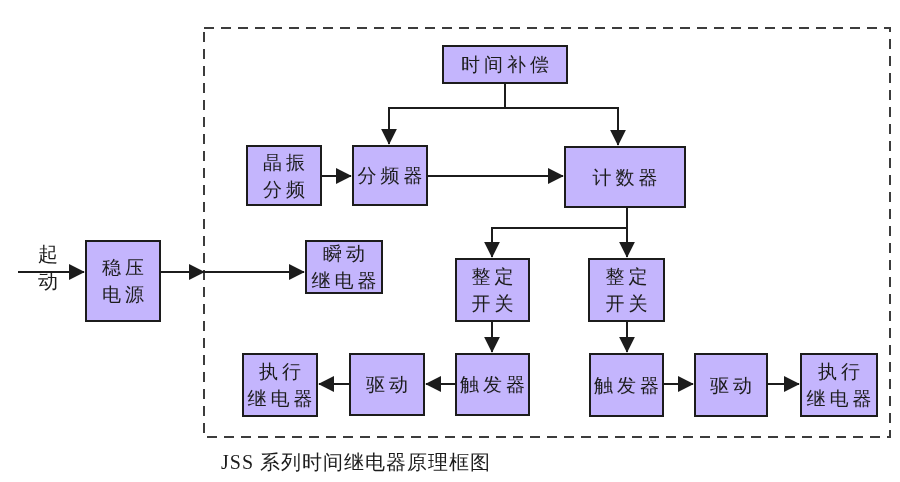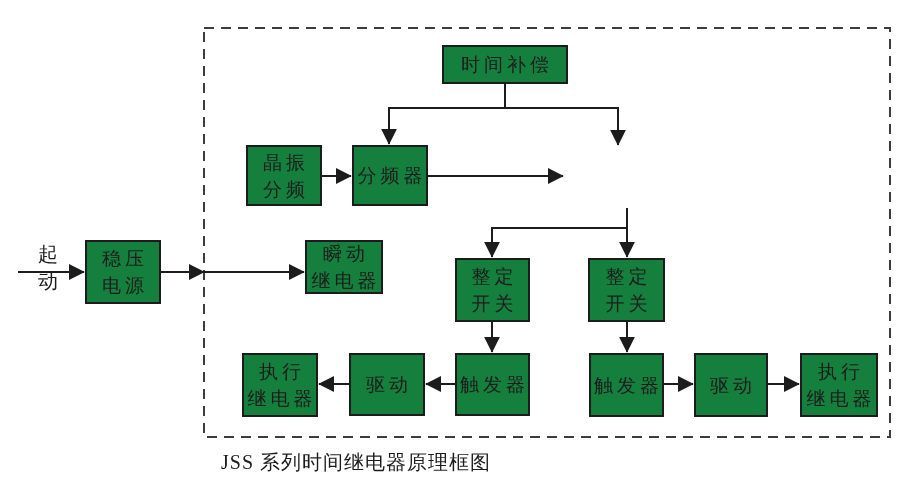--- a/index.html
+++ b/index.html
@@ -14,41 +14,41 @@
   }
   .wires {
     position: absolute;
     left: 0; top: 0;
     width: 900px; height: 482px;
   }
   .node {
     position: absolute;
     box-sizing: border-box;
     border: 2px solid #1c1c1c;
-    background: #15803d;
+    background: #c4b5fd;
     display: flex;
     flex-direction: column;
     align-items: center;
     justify-content: center;
     font-size: 19px;
     line-height: 27px;
   }
   .node .line {
     display: block;
     text-align: center;
     letter-spacing: 4px;
     text-indent: 4px;
     white-space: nowrap;
   }
   
   .n-time-compensation { left: 442px; top: 45px;  width: 126px; height: 39px; }
   .n-crystal-divider   { left: 246px; top: 145px; width: 76px;  height: 61px; }
   .n-frequency-divider { left: 352px; top: 145px; width: 76px;  height: 61px; }
   .n-counter           { left: 564px; top: 146px; width: 122px; height: 62px; }
-  .n-regulated-power   { left: 85px;  top: 240px; width: 76px;  height: 64px; }
+  .n-regulated-power   { left: 85px;  top: 240px; width: 76px;  height: 82px; }
   .n-instant-relay     { left: 305px; top: 240px; width: 78px;  height: 54px; }
   .n-setting-switch-1  { left: 455px; top: 258px; width: 75px;  height: 64px; }
   .n-setting-switch-2  { left: 588px; top: 258px; width: 77px;  height: 64px; }
   .n-exec-relay-1      { left: 242px; top: 353px; width: 76px;  height: 64px; }
   .n-driver-1          { left: 349px; top: 353px; width: 76px;  height: 63px; }
   .n-trigger-1         { left: 455px; top: 353px; width: 75px;  height: 63px; }
   .n-trigger-2         { left: 589px; top: 353px; width: 75px;  height: 64px; }
   .n-driver-2          { left: 694px; top: 353px; width: 74px;  height: 64px; }
   .n-exec-relay-2      { left: 800px; top: 353px; width: 78px;  height: 64px; }
 
@@ -129,20 +129,23 @@
 
   <div class="node n-frequency-divider">
     <span class="line">分频器</span>
   </div>
 
   <div class="node n-crystal-divider">
     <span class="line">晶振</span>
     <span class="line">分频</span>
   </div>
 
+  <div class="node n-counter">
+    <span class="line">计数器</span>
+  </div>
 
   <div class="node n-regulated-power">
     <span class="line">稳压</span>
     <span class="line">电源</span>
   </div>
 
   <div class="node n-instant-relay">
     <span class="line">瞬动</span>
     <span class="line">继电器</span>
   </div>

